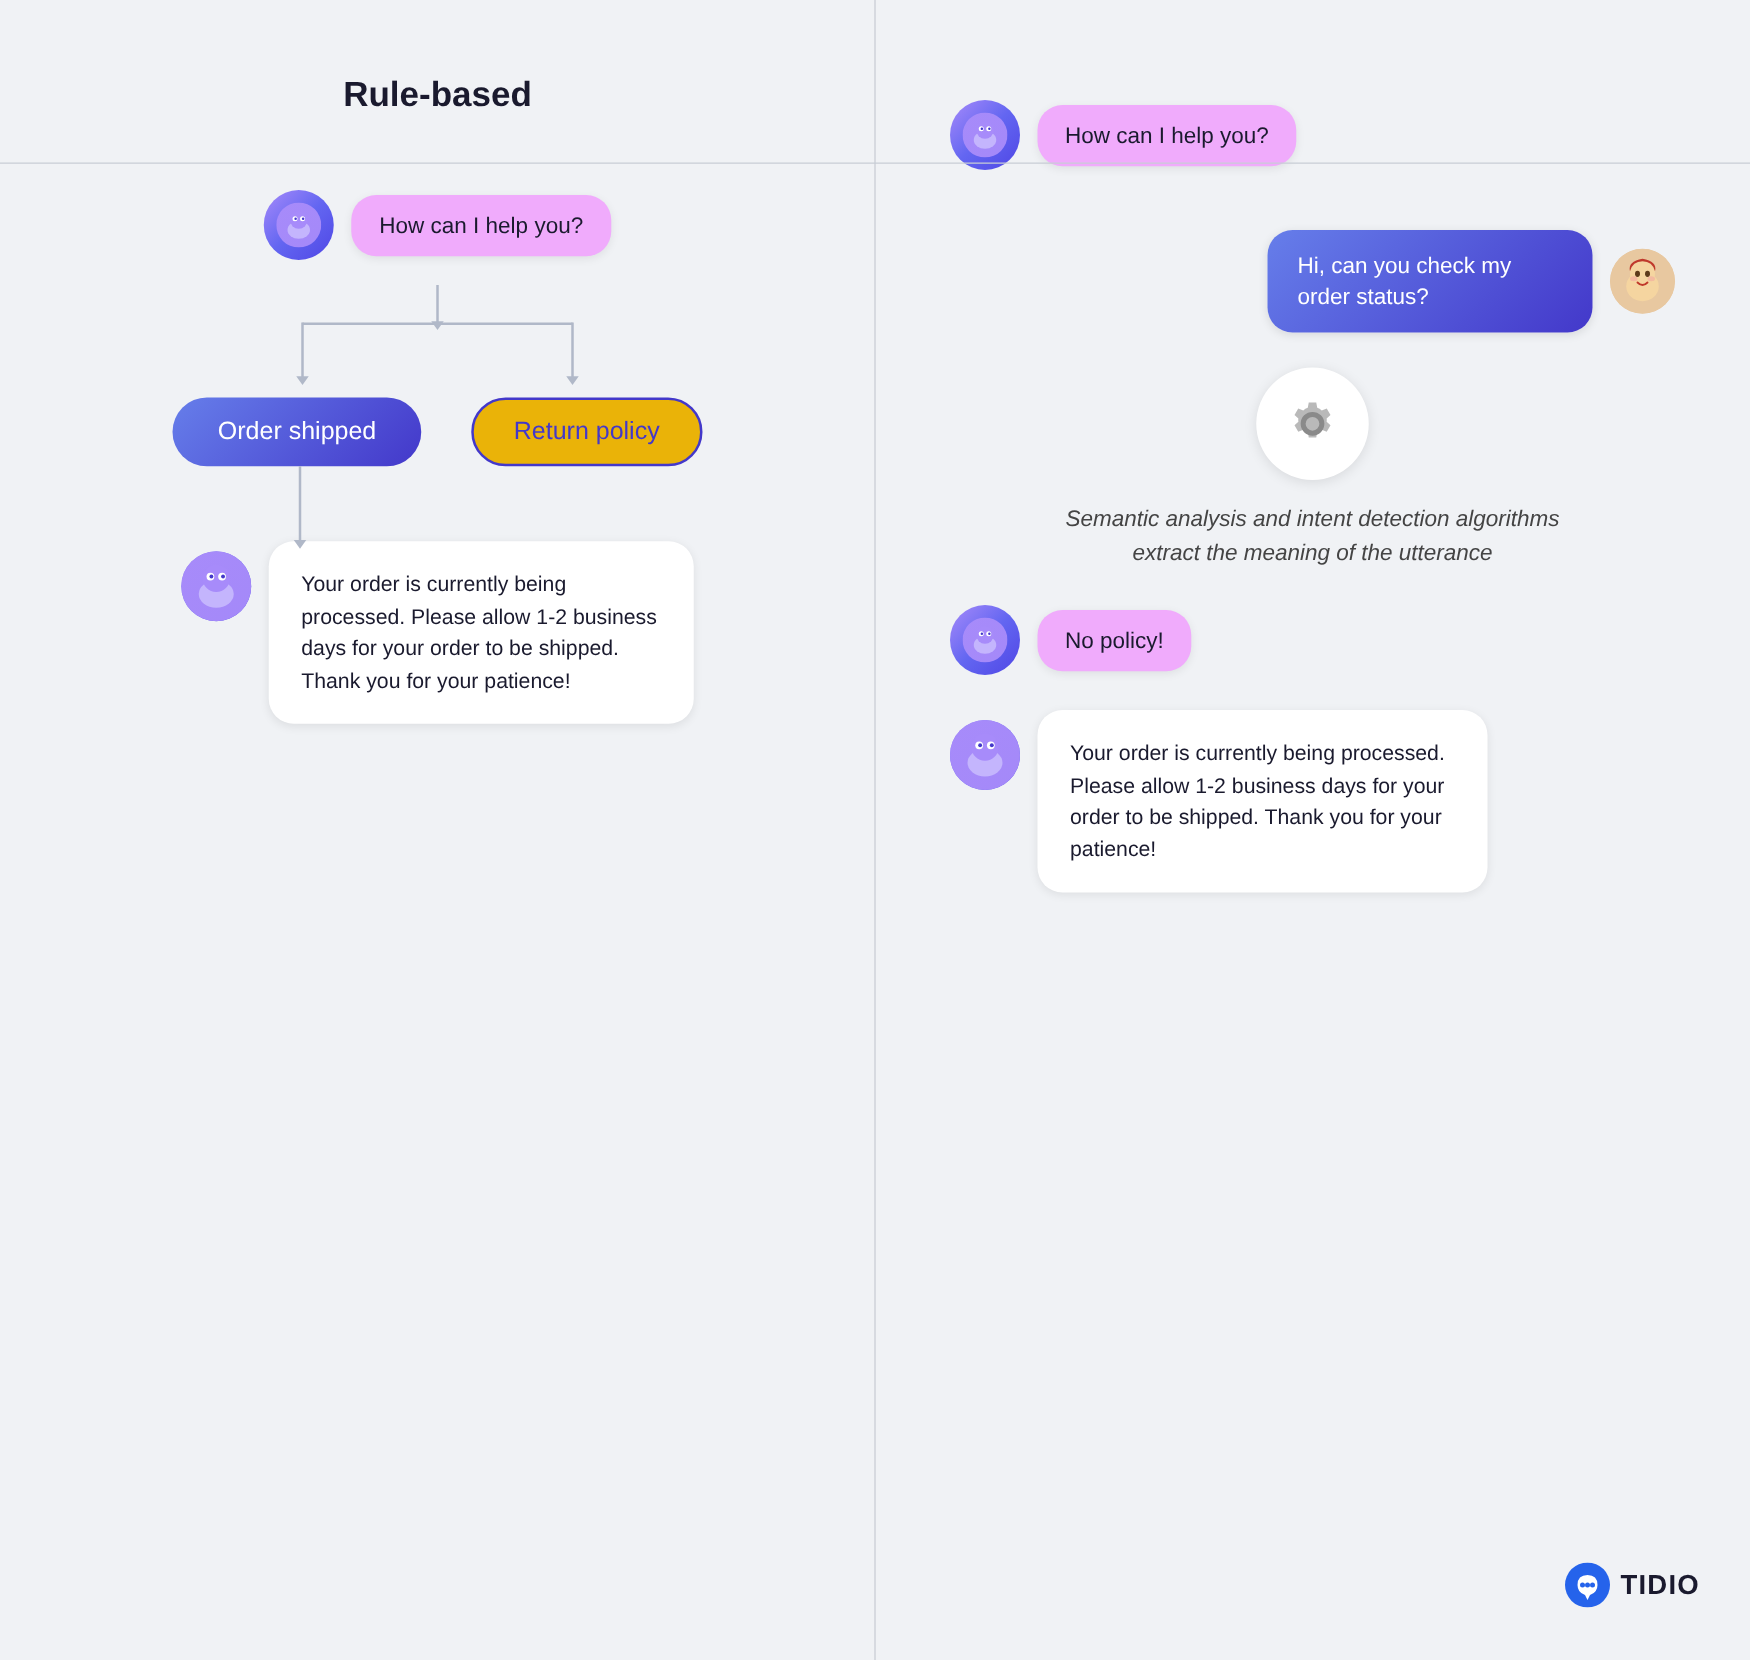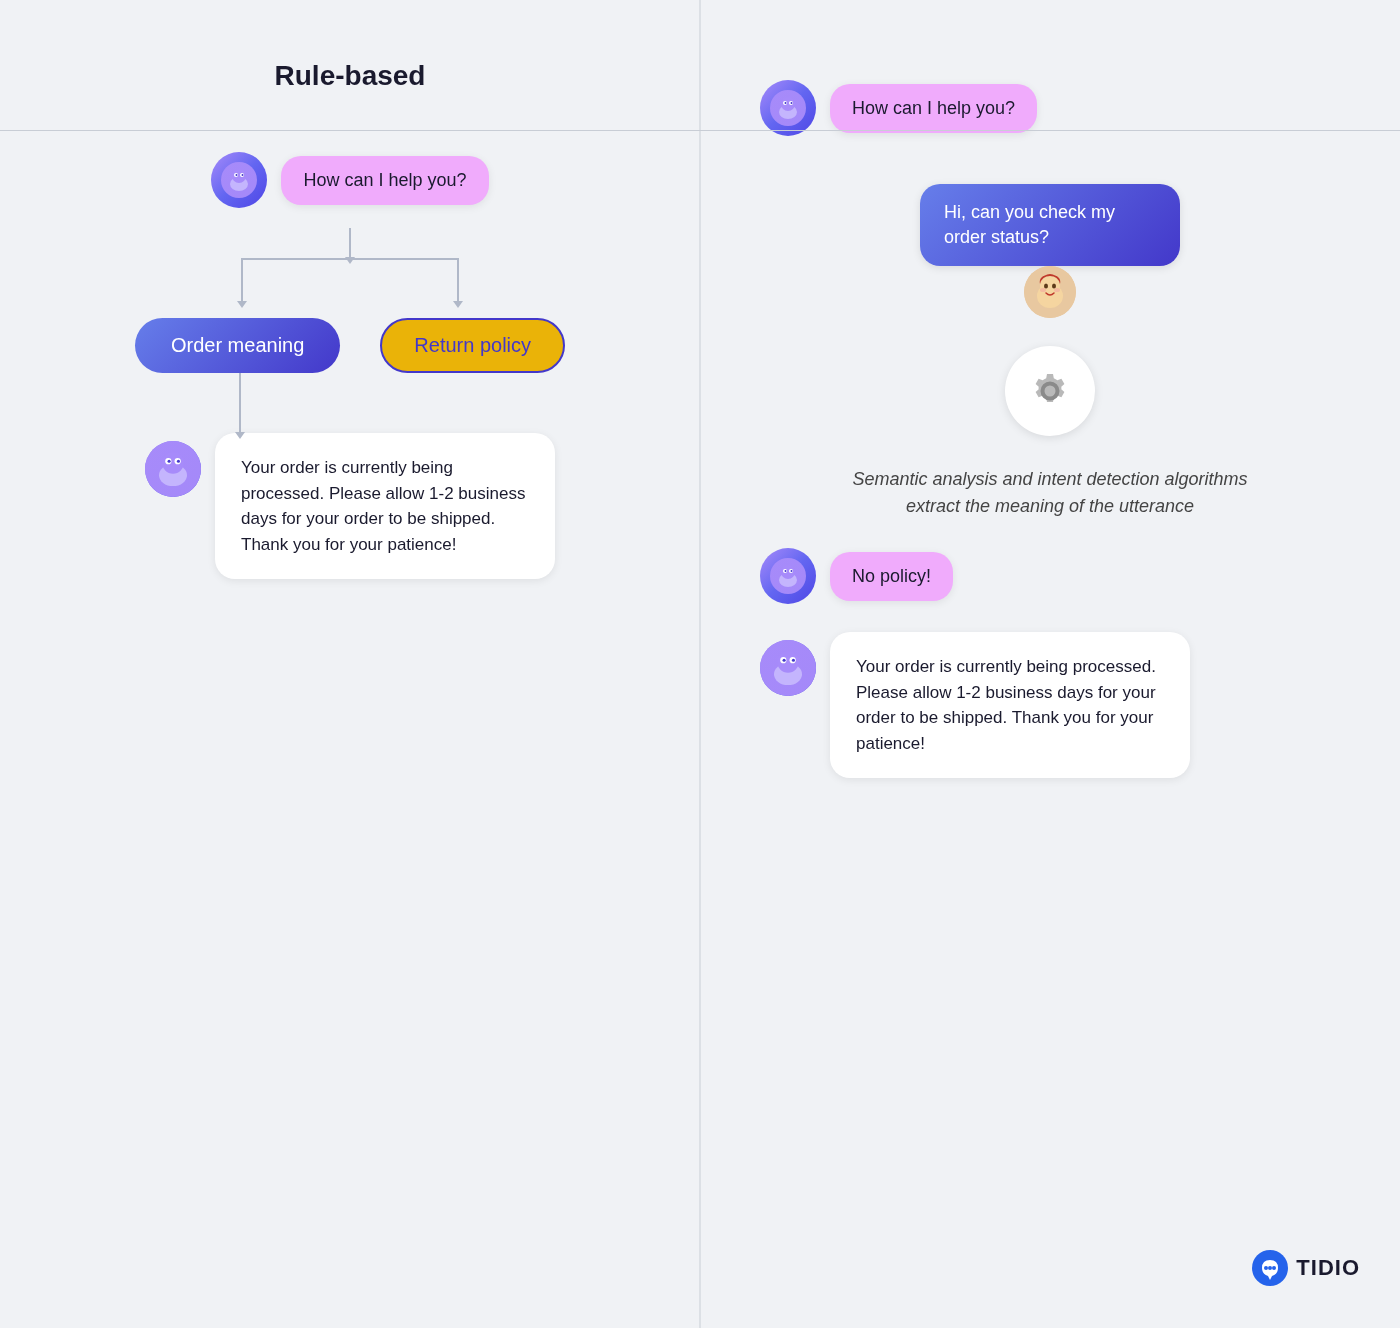--- a/index.html
+++ b/index.html
@@ -203,22 +203,21 @@
       display: flex;
       flex-direction: column;
       gap: 28px;
       padding-top: 20px;
     }
 
     .user-message-row {
       display: flex;
       align-items: center;
       justify-content: flex-end;
-      gap: 0;
-      flex-direction: column;
+      gap: 14px;
     }
 
     .user-avatar {
       width: 52px;
       height: 52px;
       border-radius: 50%;
       overflow: hidden;
       flex-shrink: 0;
       background: #e8c8a0;
       display: flex;
@@ -236,21 +235,21 @@
       max-width: 260px;
       line-height: 1.4;
       box-shadow: 0 2px 8px rgba(0,0,0,0.1);
     }
 
     
     .processing-row {
       display: flex;
       flex-direction: column;
       align-items: center;
-      gap: 30px;
+      gap: 18px;
     }
 
     .gear-bubble {
       width: 90px;
       height: 90px;
       border-radius: 50%;
       background: white;
       display: flex;
       align-items: center;
       justify-content: center;
@@ -360,21 +359,21 @@
           <div style="position:absolute; top:0; left:calc(50% - 109px); width:2px; height:44px; background:#b0b8c8;">
             <div style="position:absolute; bottom:-6px; left:50%; transform:translateX(-50%); width:0; height:0; border-left:5px solid transparent; border-right:5px solid transparent; border-top:7px solid #b0b8c8;"></div>
           </div>
 
           <div style="position:absolute; top:0; left:calc(50% + 107px); width:2px; height:44px; background:#b0b8c8;">
             <div style="position:absolute; bottom:-6px; left:50%; transform:translateX(-50%); width:0; height:0; border-left:5px solid transparent; border-right:5px solid transparent; border-top:7px solid #b0b8c8;"></div>
           </div>
         </div>
 
         <div class="options-row" style="margin-top:0;">
-          <button class="btn-filled">Order meaning</button>
+          <button class="btn-filled">Order shipped</button>
           <button class="btn-outline">Return policy</button>
         </div>
 
         <div style="width:2px; height:60px; background:#b0b8c8; position:relative; margin-right:220px; margin-top:0;">
           <div style="position:absolute; bottom:-6px; left:50%; transform:translateX(-50%); width:0; height:0; border-left:5px solid transparent; border-right:5px solid transparent; border-top:7px solid #b0b8c8;"></div>
         </div>
       </div>
 
       <div class="response-row" style="margin-top:0; margin-left:0;">
         <div class="bot-avatar-small">

